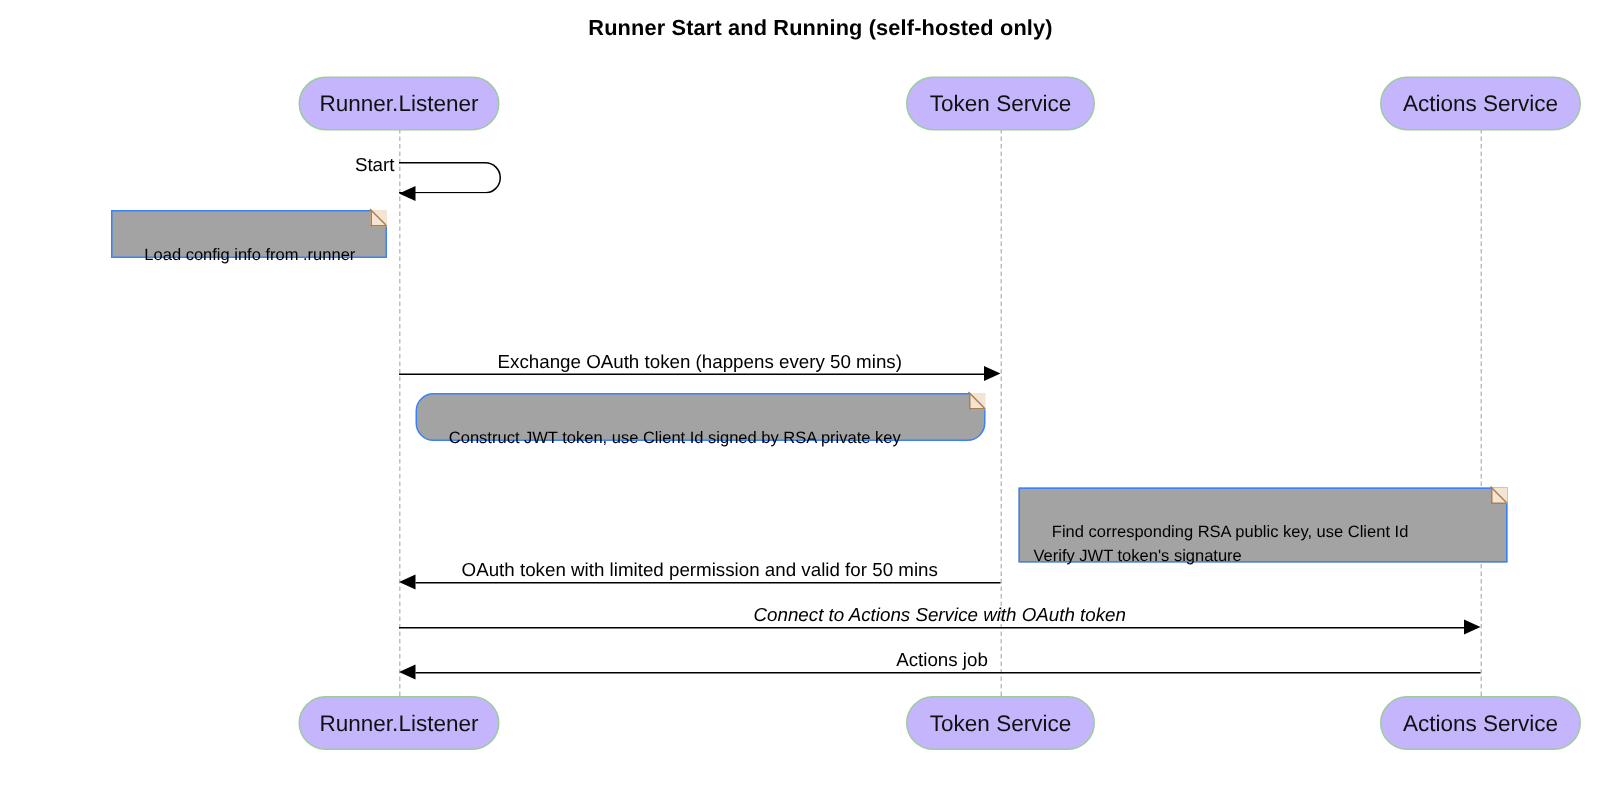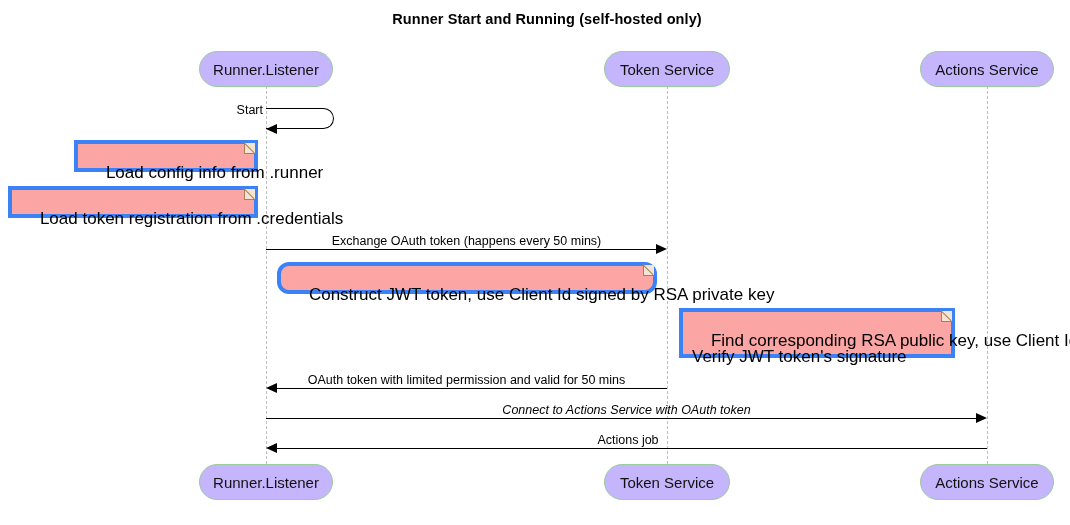--- a/index.html
+++ b/index.html
@@ -49,24 +49,24 @@
     align-items: center;
     justify-content: center;
     font-size: 15px;
     color: #111111;
     box-sizing: border-box;
     white-space: nowrap;
   }
 
   .note {
     position: absolute;
-    background: #fca5a5;
-    border: 4px solid #3b82f6;
-    box-sizing: border-box;
-    font-size: 17px;
+    background: #a3a3a3;
+    border: 1px solid #3b82f6;
+    box-sizing: border-box;
+    font-size: 11px;
     line-height: 16px;
     color: #000000;
     padding: 5px 8px 5px 9px;
     white-space: pre;
   }
   .note .fold {
     position: absolute;
     top: -1px;
     right: -1px;
     width: 11px;
@@ -164,35 +164,31 @@
 
   <div class="selfloop-label" style="left:178px; top:103px; width:85px;">Start</div>
   <div class="selfloop" style="left:266px; top:108px; width:68px; height:21px;"></div>
   <div class="arrowhead left" style="left:266px; top:123.5px;"></div>
 
   <div class="note" style="left:74px; top:140px; width:184px; height:32px;">
     <span>Load config info from .runner</span>
     <span class="fold"></span>
   </div>
 
-  <div class="note" style="left:8px; top:186px; width:250px; height:32px;">
-    <span>Load token registration from .credentials</span>
-    <span class="fold"></span>
-  </div>
 
   <div class="msg-label" style="left:266px; top:234px; width:401px;">Exchange OAuth token (happens every 50 mins)</div>
   <div class="msg-line" style="left:266px; top:249px; width:391px;"></div>
   <div class="arrowhead right" style="left:656px; top:243.5px;"></div>
 
   <div class="note" style="left:277px; top:262px; width:380px; height:32px;border-radius:12px;">
     <span>Construct JWT token, use Client Id signed by RSA private key</span>
     <span class="fold"></span>
   </div>
 
-  <div class="note" style="left:679px; top:308px; width:276px; height:50px;">
+  <div class="note" style="left:679px; top:325px; width:326px; height:50px;">
     <span>Find corresponding RSA public key, use Client Id
 Verify JWT token's signature</span>
     <span class="fold"></span>
   </div>
 
   <div class="msg-label" style="left:266px; top:373px; width:401px;">OAuth token with limited permission and valid for 50 mins</div>
   <div class="msg-line" style="left:277px; top:388px; width:390px;"></div>
   <div class="arrowhead left" style="left:266px; top:382.5px;"></div>
 
   <div class="msg-label" style="left:266px; top:403px; width:721px;font-style:italic;">Connect to Actions Service with OAuth token</div>

